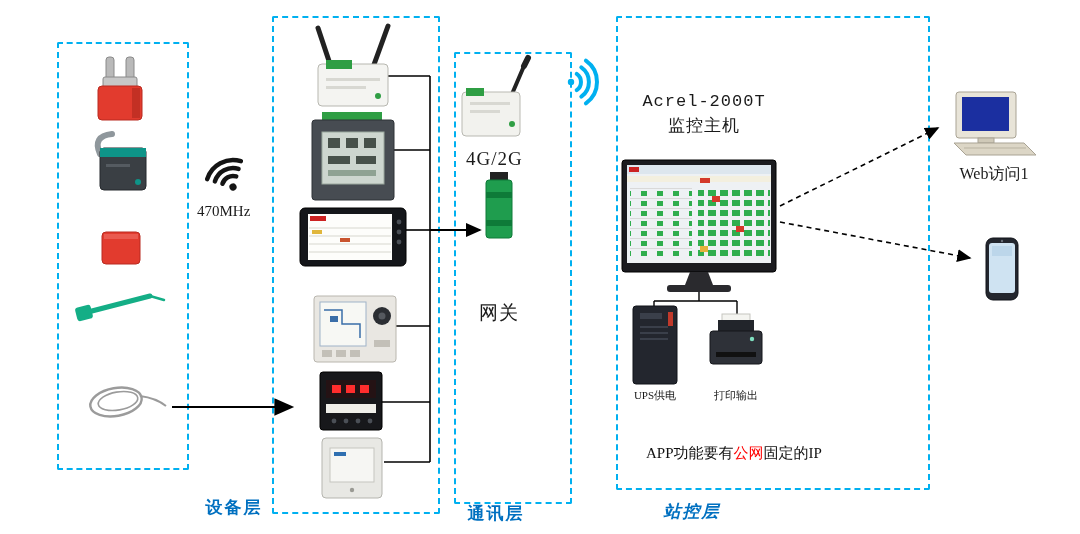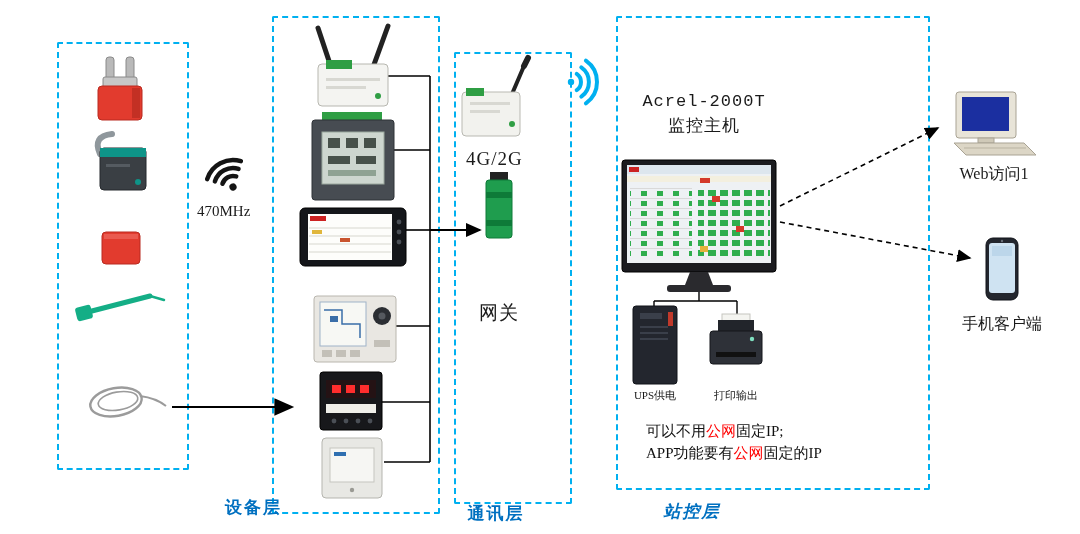--- a/index.html
+++ b/index.html
@@ -242,27 +242,23 @@
   <div class="txt comm-label" style="left:466px;top:148px;width:56px;text-align:center;">4G/2G</div>
 
   <div class="txt comm-label" style="left:476px;top:300px;width:46px;text-align:center;">网关</div>
 
   <div class="txt host-title" style="left:634px;top:92px;font-family:Liberation Mono, monospace;">Acrel-2000T</div>
   <div class="txt host-title" style="left:634px;top:114px;">监控主机</div>
 
   <div class="txt small-label" style="left:624px;top:388px;width:62px;">UPS供电</div>
   <div class="txt small-label" style="left:704px;top:388px;width:64px;">打印输出</div>
 
-  <div class="txt note-line" style="left:646px;top:422px;">
-    <span>可以不用</span><span class="red">公网</span><span>固定IP;</span>
-  </div>
   <div class="txt note-line" style="left:646px;top:444px;">
     <span>APP功能要有</span><span class="red">公网</span><span>固定的IP</span>
   </div>
 
   <div class="txt client-label" style="left:944px;top:164px;width:100px;">Web访问1</div>
-  <div class="txt client-label" style="left:946px;top:314px;width:112px;">手机客户端</div>
-
-  <div class="txt layer-label" style="left:198px;top:496px;width:72px;margin-left:27px;">设备层</div>
+
+  <div class="txt layer-label" style="left:198px;top:496px;width:72px;text-align:center;">设备层</div>
   <div class="txt layer-label" style="left:460px;top:502px;width:72px;text-align:center;">通讯层</div>
   <div class="txt layer-label" style="left:656px;top:500px;width:72px;text-align:center;font-style:italic;">站控层</div>
 
 </div>
 
 </body></html>

